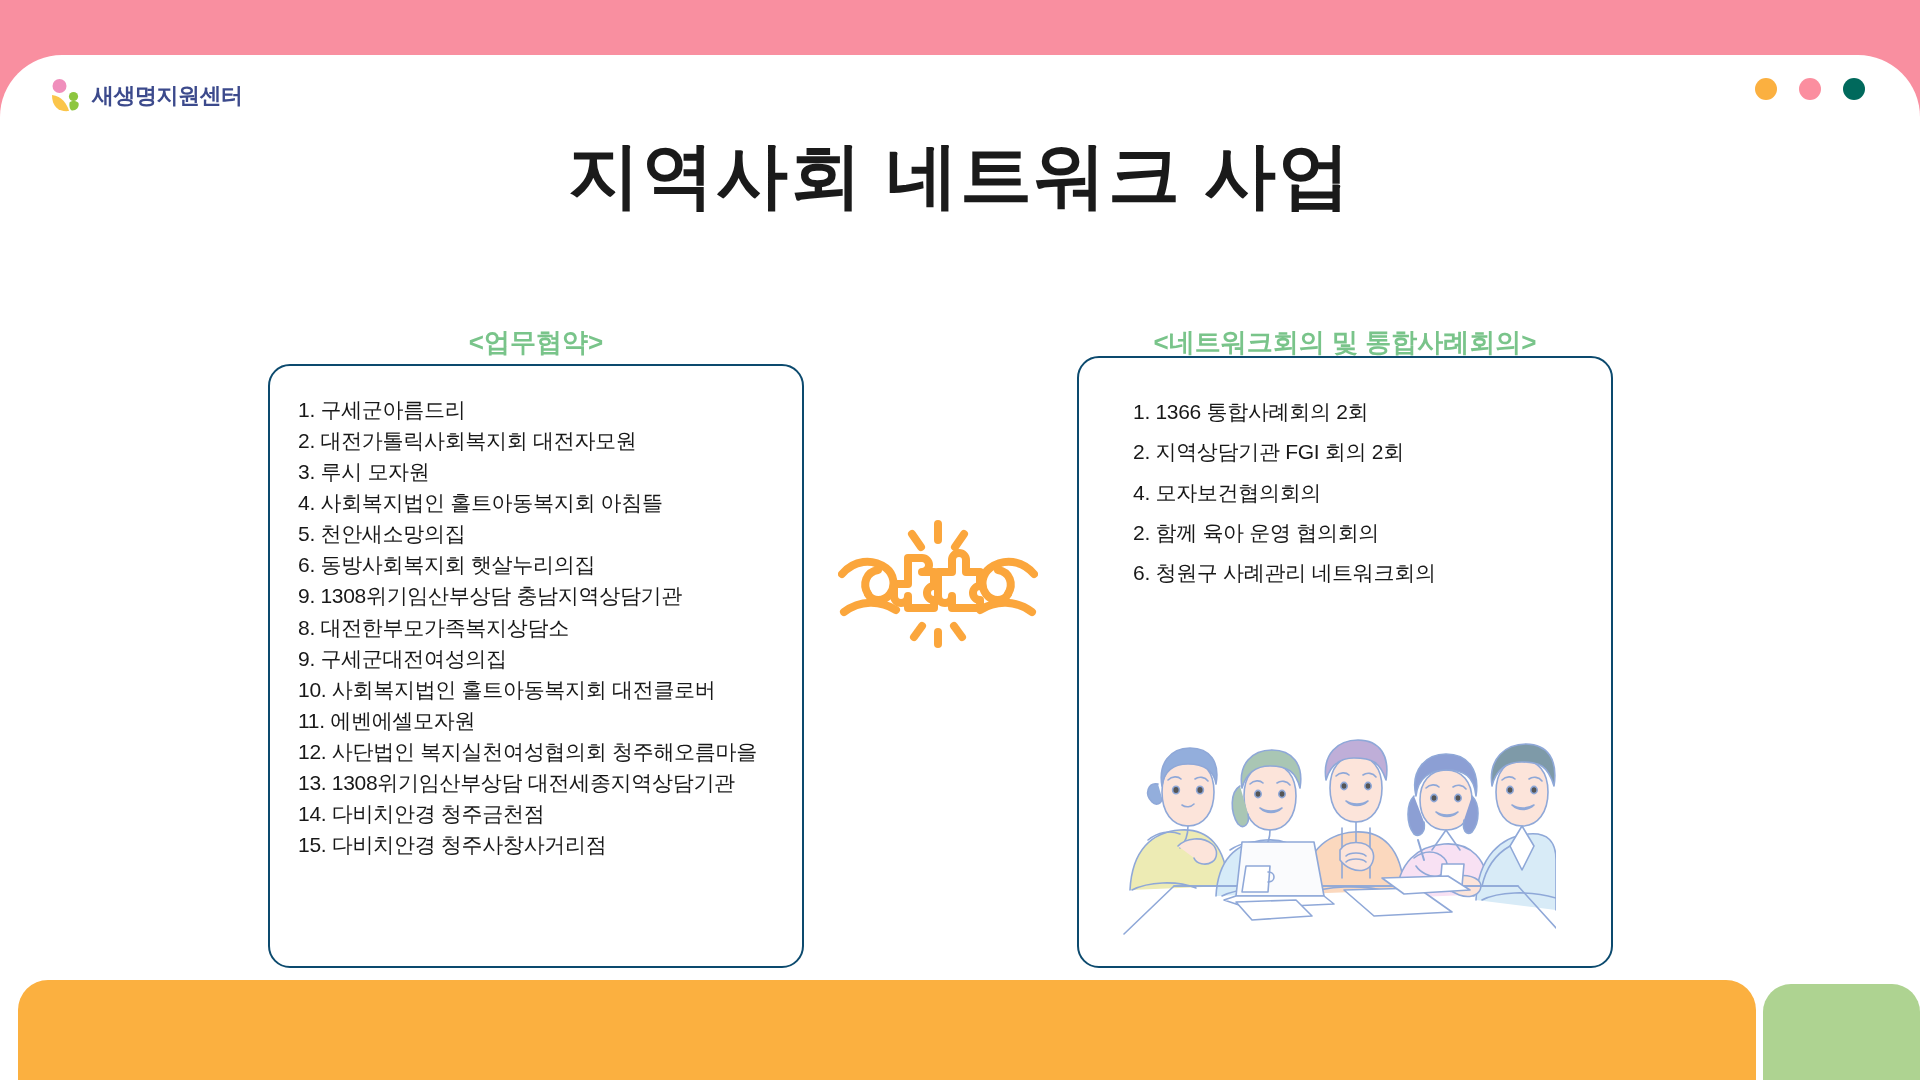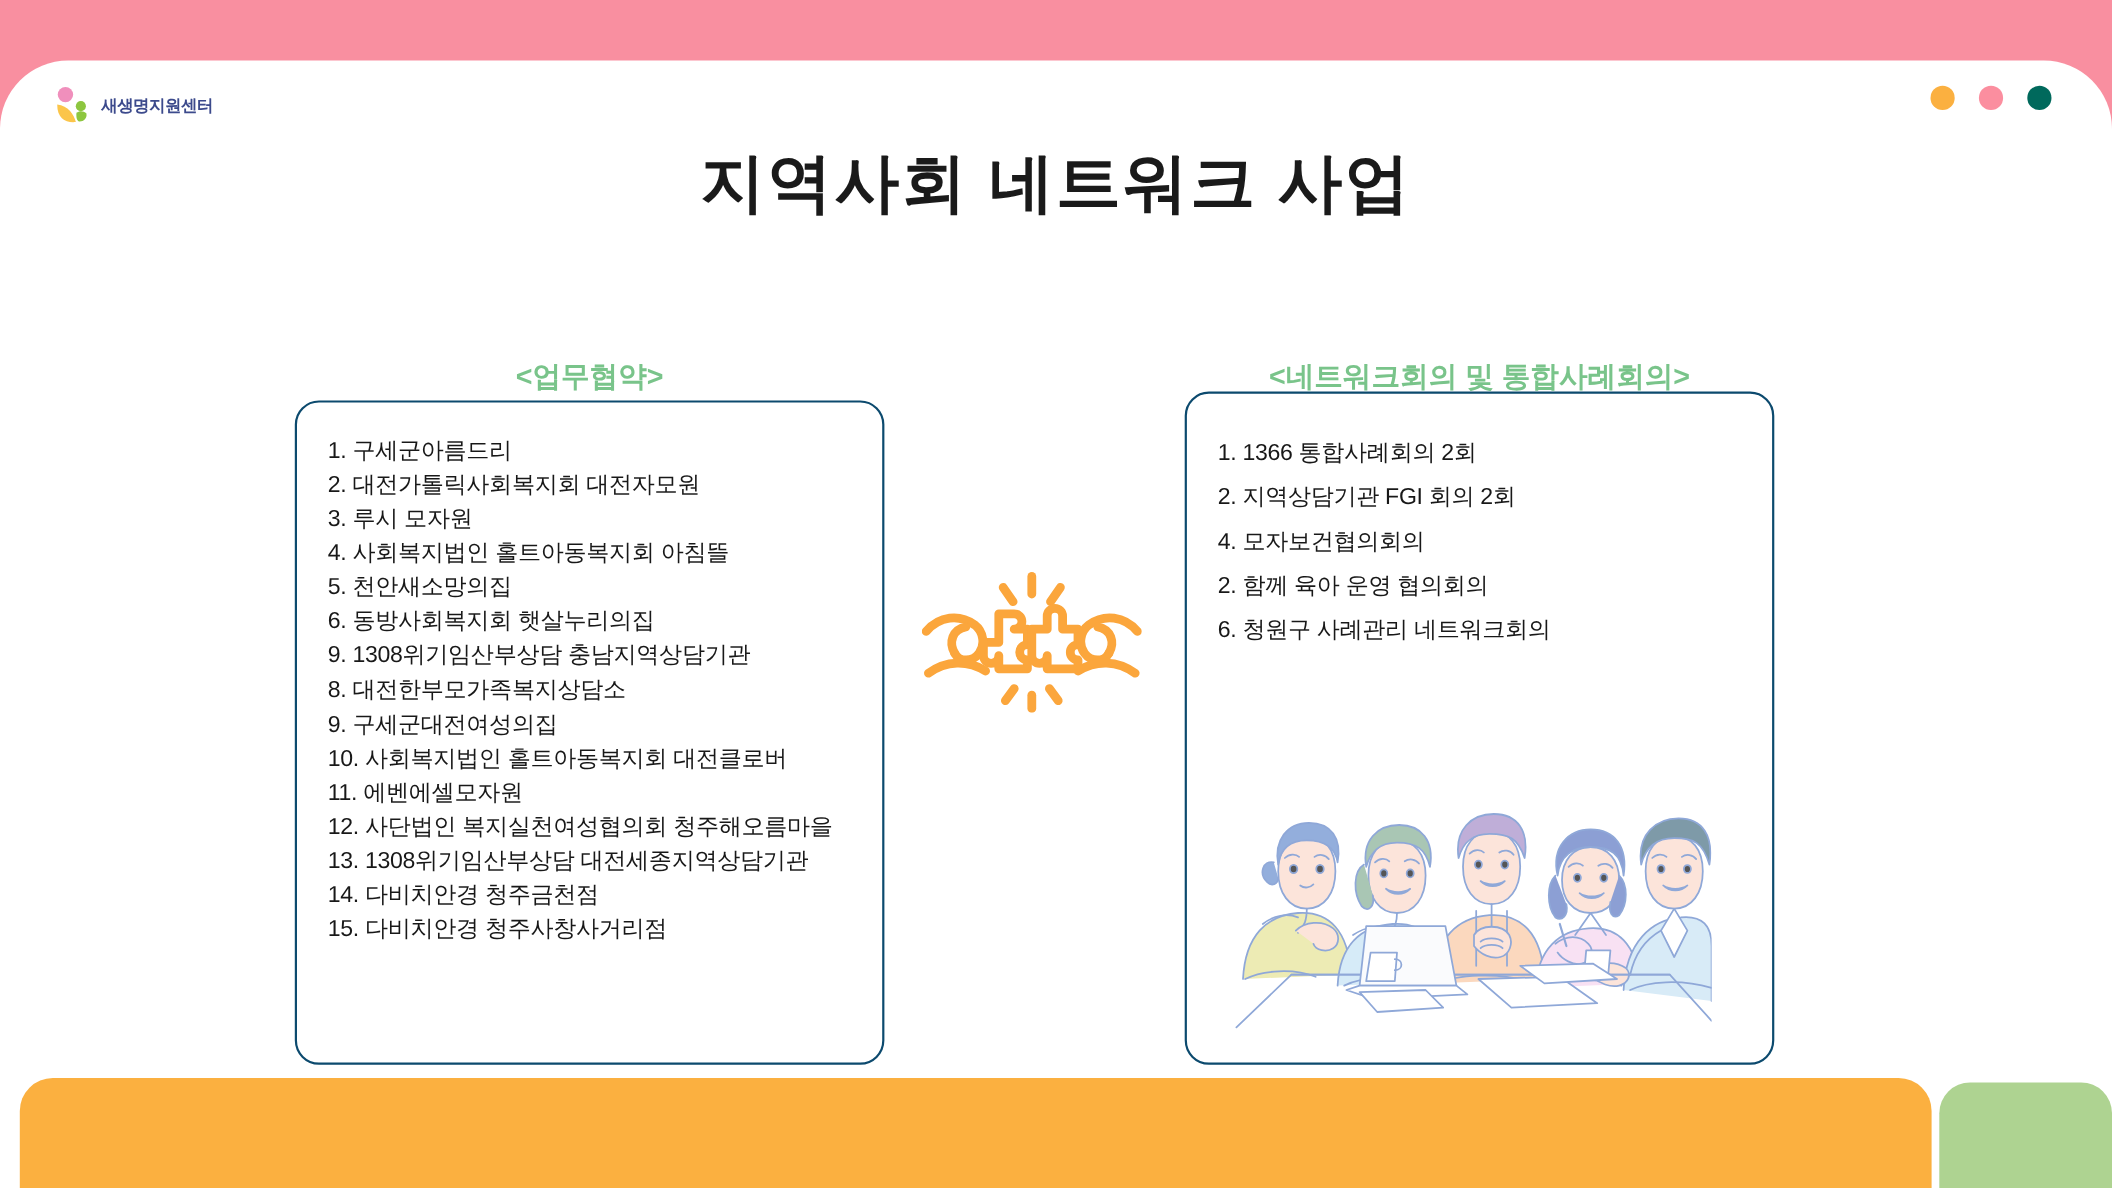--- a/index.html
+++ b/index.html
@@ -24,33 +24,33 @@
   }
   
   .brand {
     position:absolute;
     left:48px; top:76px;
     display:flex; align-items:center; gap:10px;
     height:40px;
   }
   .brand-mark { position:relative; width:34px; height:36px; flex:none; }
   .brand-name {
-    font-size:15px; font-weight:bold; color:#3C4A8C; letter-spacing:-0.5px;
+    font-size:22px; font-weight:bold; color:#3C4A8C; letter-spacing:-0.5px;
     white-space:nowrap;
   }
   .dots {
     position:absolute; right:55px; top:78px;
     display:flex; align-items:center; gap:22px;
   }
   .dot { width:22px; height:22px; border-radius:50%; }
   
   .slide-title {
     position:absolute; left:0; top:130px; width:1920px;
     text-align:center;
-    font-size:59px; font-weight:bold; color:#1A1A1A;
+    font-size:72px; font-weight:bold; color:#1A1A1A;
     letter-spacing:2px;
     line-height:1.25;
   }
   
   .sec-head {
     position:absolute;
     font-size:26px; font-weight:bold; color:#79C48A;
     text-align:center; white-space:nowrap;
   }
   .sec-head.left  { left:268px;  top:325px;  width:536px; }
@@ -62,21 +62,21 @@
     border:2px solid #0c4a6e;
     border-radius:22px;
   }
   .card.left  { left:268px;  top:364px; width:536px; height:604px; }
   .card.right { left:1077px; top:356px; width:536px; height:612px; }
   .card-list { list-style:none; padding:28px 0 0 28px; }
   .card.left .card-list li {
     font-size:21px; color:#181818; line-height:1.48;
     white-space:nowrap; letter-spacing:-0.3px;
   }
-  .card.right .card-list { padding-top:34px; padding-left:28px; }
+  .card.right .card-list { padding-top:34px; padding-left:54px; }
   .card.right .card-list li {
     font-size:21px; color:#181818; line-height:1.92;
     white-space:nowrap; letter-spacing:-0.3px;
   }
   
   .puzzle {
     position:absolute; left:838px; top:520px; width:200px; height:128px;
   }
   
   .meeting {

